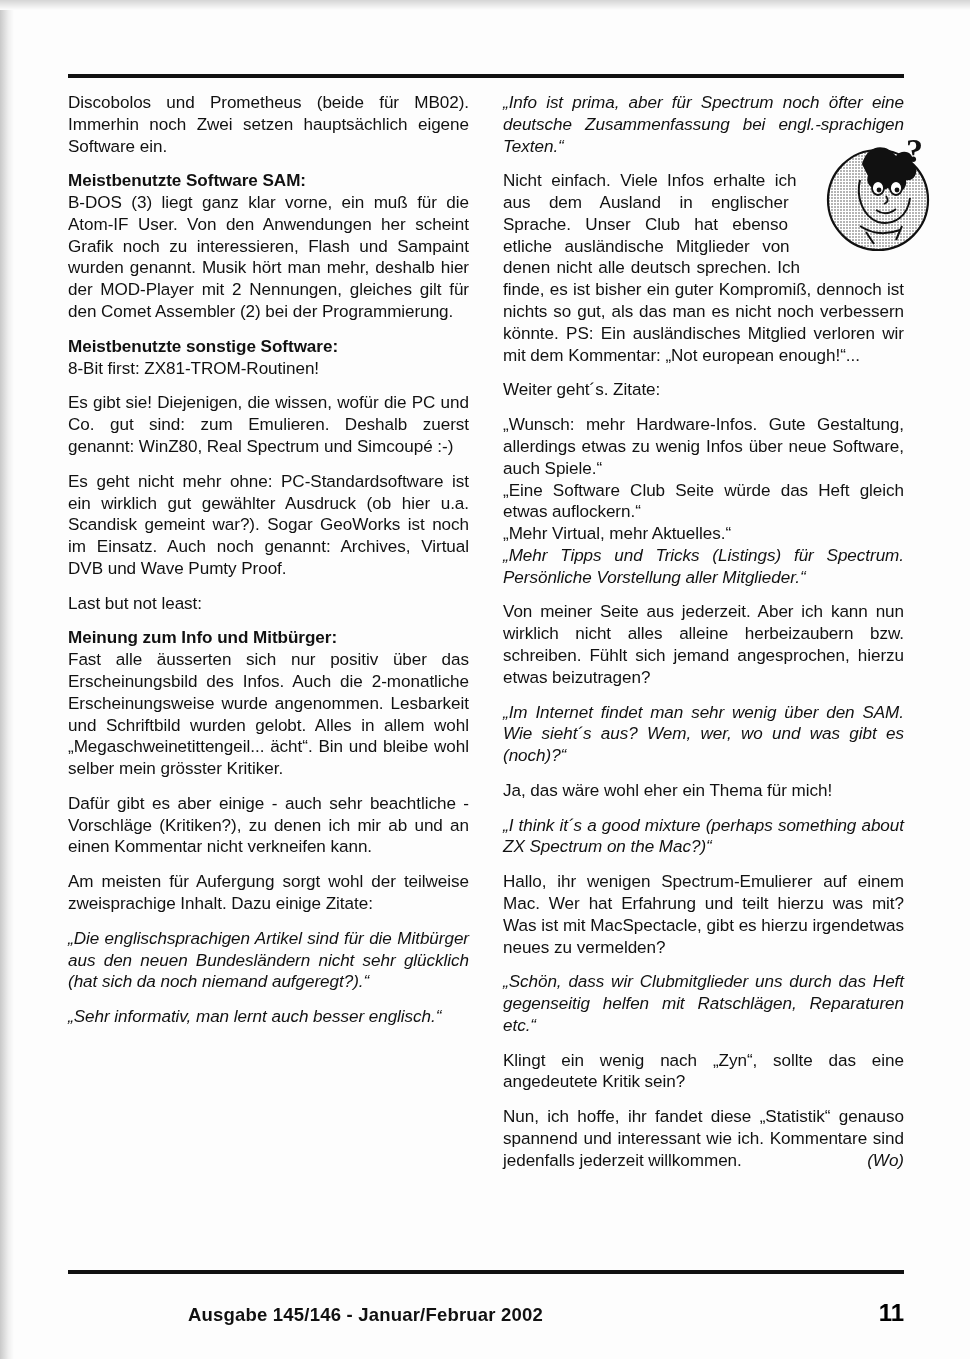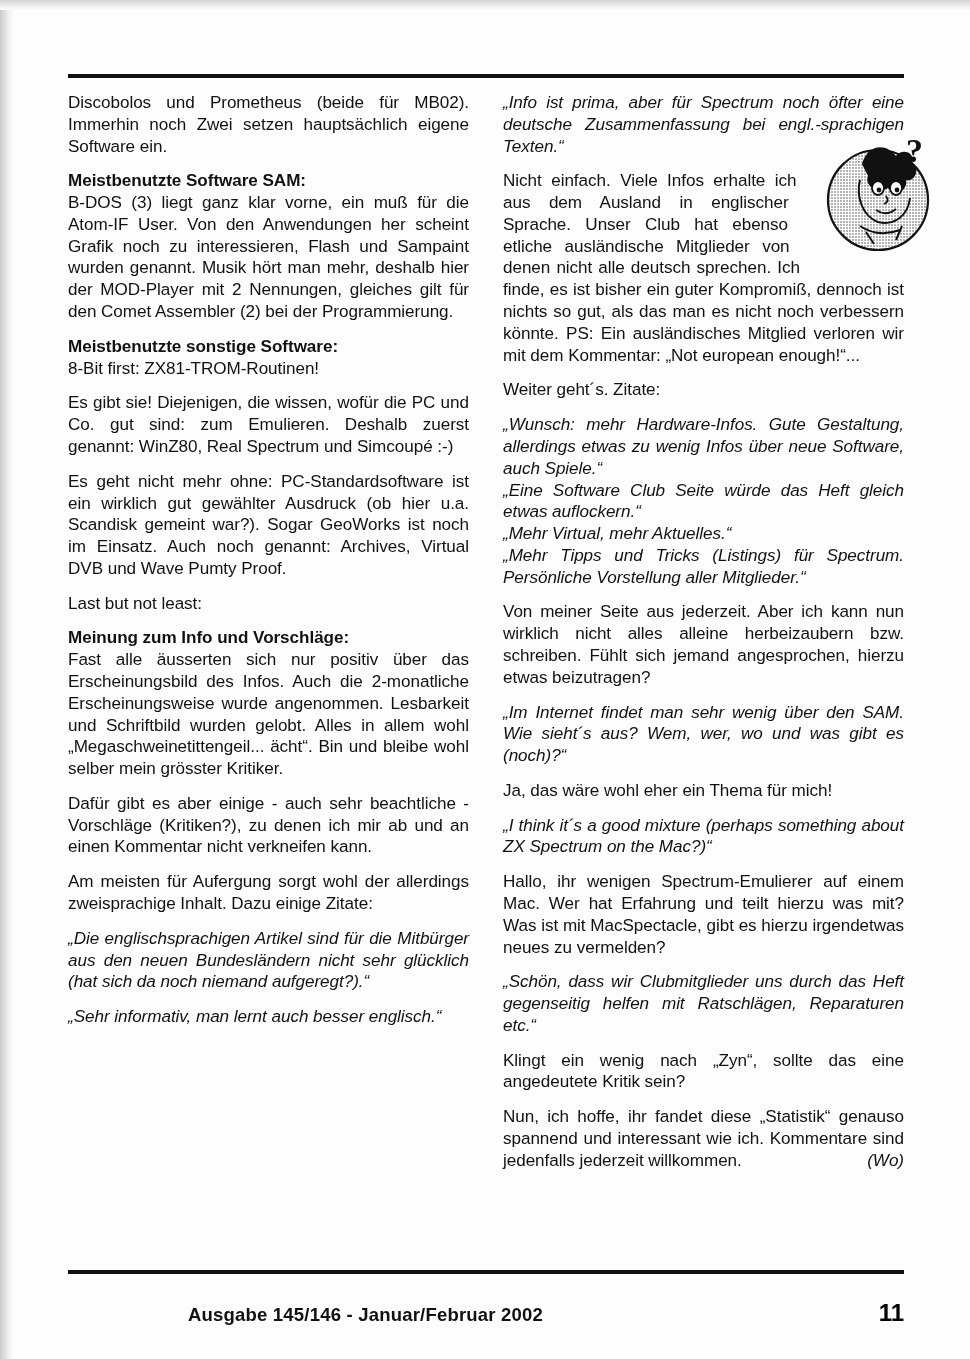--- a/index.html
+++ b/index.html
@@ -74,21 +74,20 @@
     margin-bottom: 0;
   }
   p.head {
     font-weight: bold;
     margin-bottom: 0;
   }
   p.ital {
     font-style: italic;
   }
   p.ital-tight {
-    font-style: italic;
     margin-bottom: 0;
   }
   .footer {
     position: absolute;
     left: 0;
     top: 1206px;
     width: 836px;
     display: flex;
     align-items: baseline;
     justify-content: space-between;
@@ -136,24 +135,24 @@
 
       <div class="col">
         <p>Discobolos und Prometheus (beide für MB02). Immerhin noch Zwei setzen hauptsächlich eigene Software ein.</p>
         <p class="head">Meistbenutzte Software SAM:</p>
         <p>B-DOS (3) liegt ganz klar vorne, ein muß für die Atom-IF User. Von den Anwendungen her scheint Grafik noch zu interessieren, Flash und Sampaint wurden genannt. Musik hört man mehr, deshalb hier der MOD-Player mit 2 Nennungen, gleiches gilt für den Comet Assembler (2) bei der Programmierung.</p>
         <p class="head">Meistbenutzte sonstige Software:</p>
         <p>8-Bit first: ZX81-TROM-Routinen!</p>
         <p>Es gibt sie! Diejenigen, die wissen, wofür die PC und Co. gut sind: zum Emulieren. Deshalb zuerst genannt: WinZ80, Real Spectrum und Simcoupé :-)</p>
         <p>Es geht nicht mehr ohne: PC-Standardsoftware ist ein wirklich gut gewählter Ausdruck (ob hier u.a. Scandisk gemeint war?). Sogar GeoWorks ist noch im Einsatz. Auch noch genannt: Archives, Virtual DVB und Wave Pumty Proof.</p>
         <p>Last but not least:</p>
-        <p class="head">Meinung zum Info und Vorschläge:</p>
+        <p class="head">Meinung zum Info und Mitbürger:</p>
         <p>Fast alle äusserten sich nur positiv über das Erscheinungsbild des Infos. Auch die 2-monatliche Erscheinungsweise wurde angenommen. Lesbarkeit und Schriftbild wurden gelobt. Alles in allem wohl „Megaschweinetittengeil... ächt“. Bin und bleibe wohl selber mein grösster Kritiker.</p>
         <p>Dafür gibt es aber einige - auch sehr beachtliche - Vorschläge (Kritiken?), zu denen ich mir ab und an einen Kommentar nicht verkneifen kann.</p>
-        <p>Am meisten für Aufergung sorgt wohl der allerdings zweisprachige Inhalt. Dazu einige Zitate:</p>
+        <p>Am meisten für Aufergung sorgt wohl der teilweise zweisprachige Inhalt. Dazu einige Zitate:</p>
         <p class="ital">„Die englischsprachigen Artikel sind für die Mitbürger aus den neuen Bundesländern nicht sehr glücklich (hat sich da noch niemand aufgeregt?).“</p>
         <p class="ital">„Sehr informativ, man lernt auch besser englisch.“</p>
       </div>
 
       <div class="col">
         <p class="ital">„Info ist prima, aber für Spectrum noch öfter eine deutsche Zusammenfassung bei engl.-sprachigen Texten.“</p>
         <div class="wrap-shape"></div>
         <p>Nicht einfach. Viele Infos erhalte ich aus dem Ausland in englischer Sprache. Unser Club hat ebenso etliche ausländische Mitglieder von denen nicht alle deutsch sprechen. Ich finde, es ist bisher ein guter Kompromiß, dennoch ist nichts so gut, als das man es nicht noch verbessern könnte. PS: Ein ausländisches Mitglied verloren wir mit dem Kommentar: „Not european enough!“...</p>
         <p>Weiter geht´s. Zitate:</p>
         <p class="ital-tight">„Wunsch: mehr Hardware-Infos. Gute Gestaltung, allerdings etwas zu wenig Infos über neue Software, auch Spiele.“</p>

